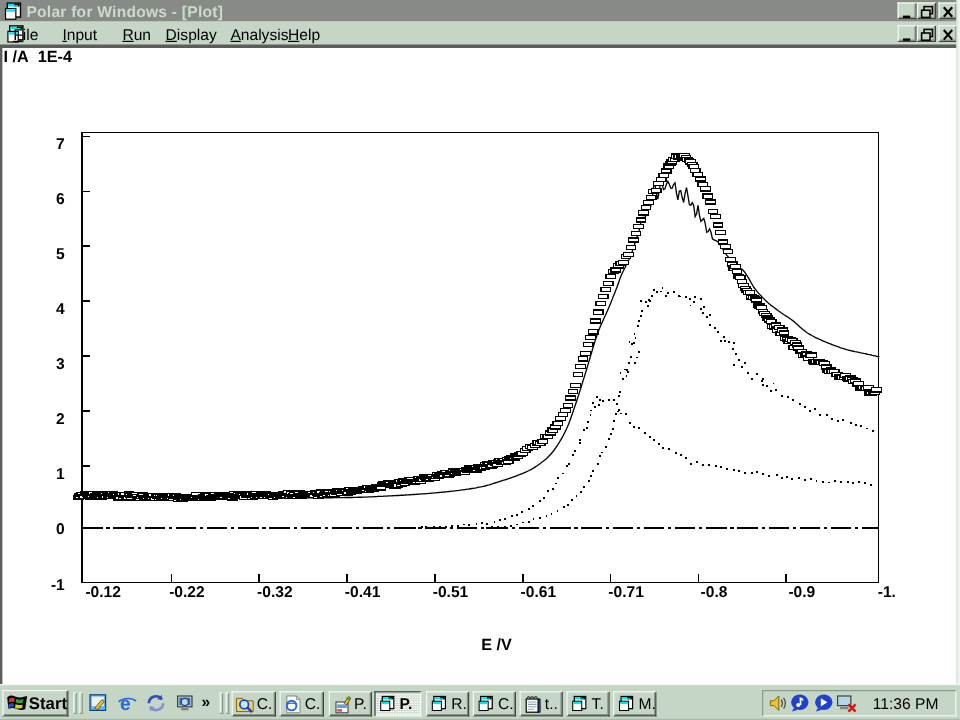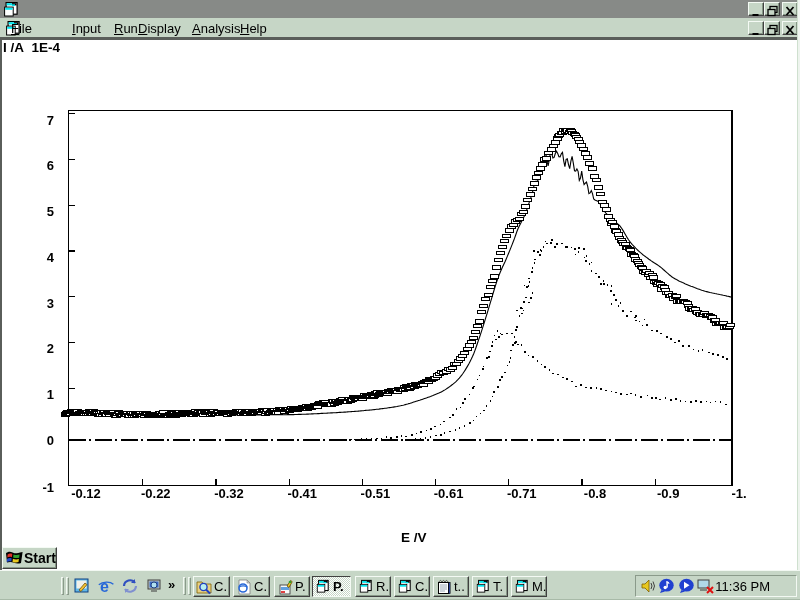--- a/index.html
+++ b/index.html
@@ -15,39 +15,39 @@
 .leftedge { position:absolute; left:0; top:40px; width:2px; height:530px; background:#5a5e5a; }
 .rightedge { position:absolute; left:797px; top:0px; width:3px; height:570px; background:#eef4ee; border-left:1px solid #cfe0cf; }
 .cbtn { position:absolute; width:16px; height:14px; background:#c6d6c6;
   border-top:1px solid #f4faf4; border-left:1px solid #f4faf4;
   border-right:1px solid #404040; border-bottom:1px solid #404040;
   box-shadow:inset -1px -1px 0 #879887; }
 .ax { font-family:"Liberation Sans",sans-serif; font-size:13px; font-weight:bold; fill:#000; }
 .axb { font-family:"Liberation Sans",sans-serif; font-size:13.5px; font-weight:bold; fill:#000; }
 .taskbar { position:absolute; left:0; top:570px; width:800px; height:30px; background:#c6d6c6;
   border-top:1px solid #f2f8f2; }
-.startbtn { position:absolute; left:2px; top:547px; width:55px; height:22px; background:#c6d6c6;
+.startbtn { position:absolute; left:2px; top:575px; width:55px; height:22px; background:#c6d6c6;
   border-top:1px solid #f4faf4; border-left:1px solid #f4faf4;
   border-right:1px solid #404040; border-bottom:1px solid #404040;
   box-shadow:inset -1px -1px 0 #879887; display:flex; align-items:center; }
 .startbtn b { font-size:14px; }
 .qlicon { position:absolute; top:578px; width:16px; height:16px; }
 .tbtn { position:absolute; top:576px; height:21px; background:#c6d6c6;
   border-top:1px solid #f4faf4; border-left:1px solid #f4faf4;
   border-right:1px solid #404040; border-bottom:1px solid #404040;
   box-shadow:inset -1px -1px 0 #879887;
   display:flex; align-items:center; overflow:hidden; font-size:13px; }
 .tbtn.act { background:repeating-conic-gradient(#ffffff 0% 25%, #c6d6c6 0% 50%) 0 0/2px 2px; border-top:1px solid #404040; border-left:1px solid #404040;
   border-right:1px solid #f4faf4; border-bottom:1px solid #f4faf4; box-shadow:none; }
 .ticon { width:16px; height:16px; margin:0 2px 0 2px; flex:none; }
 .tray { position:absolute; left:635px; top:575px; width:162px; height:22px;
   border-top:1px solid #8a9a8a; border-left:1px solid #8a9a8a;
   border-bottom:1px solid #f2f8f2; border-right:1px solid #f2f8f2;
   display:flex; align-items:center; }
-.clock { position:absolute; right:26px; font-size:13px;text-align:right; }
+.clock { position:absolute; right:14px; font-size:13px;text-align:right; }
 </style></head>
 <body>
 <div id="screen">
   <div class="client"></div>
   <svg width="800" height="600" viewBox="0 0 800 600" style="position:absolute;left:0;top:0" xmlns="http://www.w3.org/2000/svg">
 <rect x="68.5" y="110.5" width="663.5" height="375" fill="none" stroke="#000" stroke-width="1.4" shape-rendering="crispEdges"></rect>
 <text x="54" y="444.8" text-anchor="end" class="ax">0</text>
 <line x1="68.5" y1="388.2" x2="75.3" y2="388.2" stroke="#000" stroke-width="1.3" shape-rendering="crispEdges"></line>
 <text x="54" y="399.0" text-anchor="end" class="ax">1</text>
 <line x1="68.5" y1="342.4" x2="75.3" y2="342.4" stroke="#000" stroke-width="1.3" shape-rendering="crispEdges"></line>
@@ -642,20 +642,21 @@
 </svg>
   <div class="titlebar">
     <div style="position:absolute;left:2px;top:1px"><svg width="16" height="16" viewBox="0 0 16 16" xmlns="http://www.w3.org/2000/svg">
           <rect x="4.1" y="1.6" width="11" height="11.6" fill="#fff" stroke="#000" stroke-width="1.2"></rect>
           <rect x="4.7" y="2.2" width="5.3" height="2.2" fill="#00e8f0"></rect>
           <rect x="10" y="2.2" width="4.5" height="2.2" fill="#000"></rect>
           <rect x="10" y="3.3" width="3" height="1.6" fill="#00e8f0"></rect>
           <rect x="2.6" y="6.1" width="8.6" height="8.9" fill="#fff" stroke="#000" stroke-width="1"></rect>
           <rect x="3.2" y="6.8" width="7.3" height="2" fill="#00e8f0"></rect>
         </svg></div>
+    <div class="txt">Polar for Windows - [Plot]</div>
     <div class="cbtn" style="left:748px;top:2px"><svg width="14" height="13" viewBox="0 0 13 13" xmlns="http://www.w3.org/2000/svg">
           <rect x="3" y="10" width="6" height="2" fill="#000"></rect>
         </svg></div>
       <div class="cbtn" style="left:764px;top:2px"><svg width="14" height="13" viewBox="0 0 13 13" xmlns="http://www.w3.org/2000/svg">
           <rect x="4.5" y="2.5" width="7" height="6" fill="none" stroke="#000" stroke-width="1.3"></rect>
           <rect x="2.5" y="5.5" width="7" height="6" fill="#c6d6c6" stroke="#000" stroke-width="1.3"></rect>
         </svg></div>
       <div class="cbtn" style="left:782px;top:2px"><svg width="14" height="13" viewBox="0 0 13 13" xmlns="http://www.w3.org/2000/svg">
           <path d="M3 3 L10 11 M10 3 L3 11" stroke="#000" stroke-width="1.8"></path>
         </svg></div>
@@ -664,22 +665,22 @@
     <div style="position:absolute;left:4px;top:2px"><svg width="16" height="16" viewBox="0 0 16 16" xmlns="http://www.w3.org/2000/svg">
           <rect x="5.5" y="8.5" width="10.5" height="7" fill="#8d9d8d"></rect>
           <rect x="4.1" y="1.6" width="11" height="11.6" fill="#fff" stroke="#000" stroke-width="1.2"></rect>
           <rect x="4.7" y="2.2" width="5.3" height="2.2" fill="#00e8f0"></rect>
           <rect x="10" y="2.2" width="4.5" height="2.2" fill="#000"></rect>
           <rect x="10" y="3.3" width="3" height="1.6" fill="#00e8f0"></rect>
           <rect x="2.6" y="6.1" width="8.6" height="8.9" fill="#fff" stroke="#000" stroke-width="1"></rect>
           <rect x="3.2" y="6.8" width="7.3" height="2" fill="#00e8f0"></rect>
         </svg></div>
     <div class="mi" style="left:11px"><u>F</u>ile</div>
-    <div class="mi" style="left:72px"><u>I</u>nput</div>
-    <div class="mi" style="left:114px"><u>R</u>un</div>
+    <div class="mi" style="left:52px"><u>I</u>nput</div>
+    <div class="mi" style="left:102px"><u>R</u>un</div>
     <div class="mi" style="left:138px"><u>D</u>isplay</div>
     <div class="mi" style="left:192px"><u>A</u>nalysis</div>
     <div class="mi" style="left:240px"><u>H</u>elp</div>
     <div class="cbtn" style="left:748px;top:3px"><svg width="14" height="13" viewBox="0 0 13 13" xmlns="http://www.w3.org/2000/svg">
           <rect x="3" y="10" width="6" height="2" fill="#000"></rect>
         </svg></div>
       <div class="cbtn" style="left:764px;top:3px"><svg width="14" height="13" viewBox="0 0 13 13" xmlns="http://www.w3.org/2000/svg">
           <rect x="4.5" y="2.5" width="7" height="6" fill="none" stroke="#000" stroke-width="1.3"></rect>
           <rect x="2.5" y="5.5" width="7" height="6" fill="#c6d6c6" stroke="#000" stroke-width="1.3"></rect>
         </svg></div>

